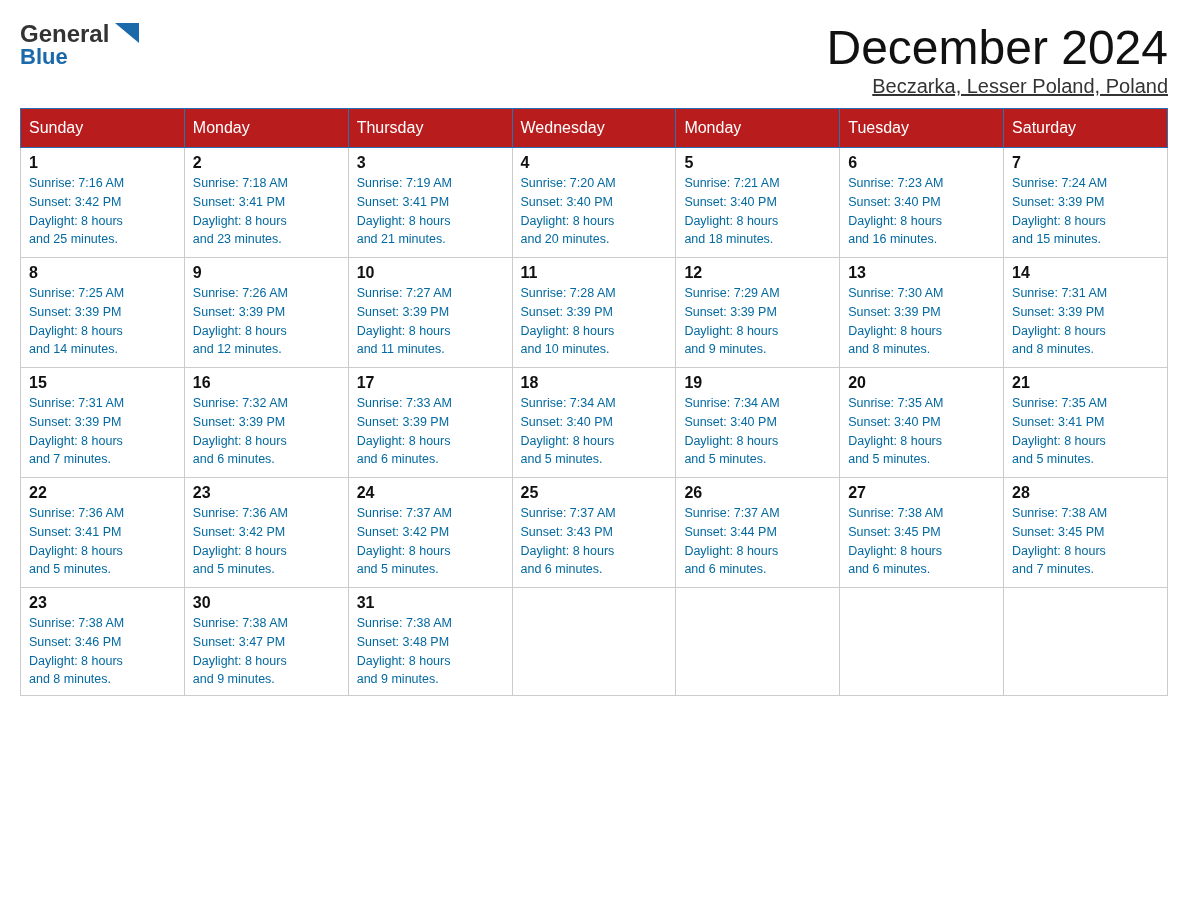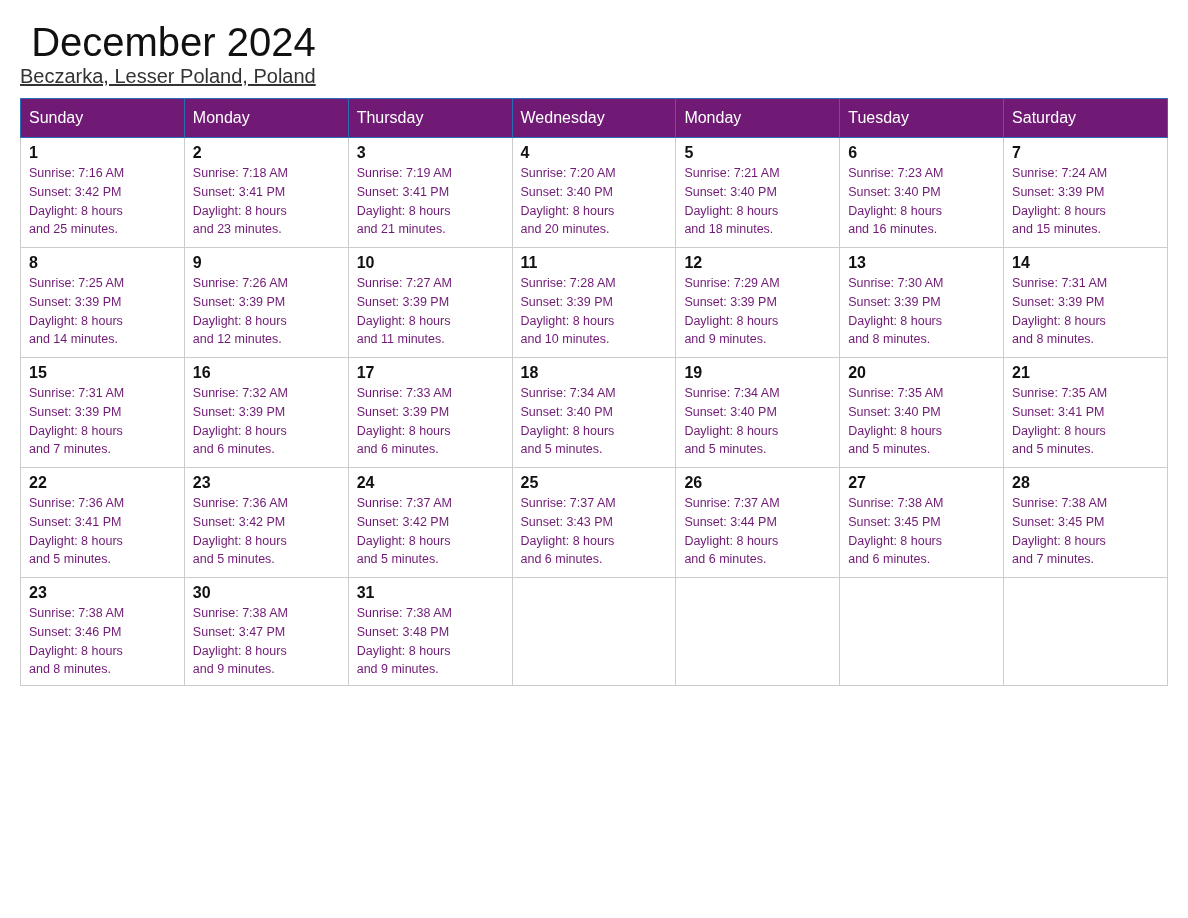--- a/index.html
+++ b/index.html
@@ -24,36 +24,36 @@
     .logo-blue {
       font-size: 22px;
       font-weight: bold;
       color: #1a6aab;
       margin-top: -4px;
     }
     .title-section {
       text-align: right;
     }
     .calendar-title {
-      font-size: 40px;
+      font-size: 48px;
       font-weight: normal;
       color: #111;
     }
     .calendar-subtitle {
       font-size: 20px;
       color: #333;
       text-decoration: underline;
     }
     table {
       width: 100%;
       border-collapse: collapse;
       margin-top: 10px;
     }
     th {
-      background-color: #701a75;
+      background-color: #b91c1c;
       color: #fff;
       font-size: 16px;
       font-weight: normal;
       padding: 10px 8px;
       text-align: left;
       border: 1px solid #2a6fb5;
     }
     td {
       vertical-align: top;
       padding: 6px 8px;
@@ -65,21 +65,21 @@
     }
     .day-number {
       font-size: 16px;
       font-weight: bold;
       color: #111;
       display: block;
       margin-bottom: 2px;
     }
     .day-info {
       font-size: 12.5px;
-      color: #701a75;
+      color: #0369a1;
       line-height: 1.5;
     }
     tr.week-row td {
       height: 110px;
     }
     tr.last-row td {
       height: 100px;
     }
     .empty-cell {
       background: #fff;
@@ -92,20 +92,29 @@
     .logo-general {
       font-size: 24px;
       font-weight: bold;
       color: #333;
     }
   </style>
 </head>
 <body>
 
 <div class="header">
+  <div class="logo">
+    <div class="logo-wrapper">
+      <span class="logo-general">General</span>
+      <svg width="28" height="24" viewBox="0 0 28 24" style="margin-left:2px;margin-top:2px;">
+        <polygon points="4,0 28,0 28,20" fill="#1a6aab"></polygon>
+      </svg>
+    </div>
+    <div class="logo-blue">Blue</div>
+  </div>
   <div class="title-section">
     <div class="calendar-title">December 2024</div>
     <div class="calendar-subtitle">Beczarka, Lesser Poland, Poland</div>
   </div>
 </div>
 
 <table>
   <thead>
     <tr>
     <th>Sunday</th>

